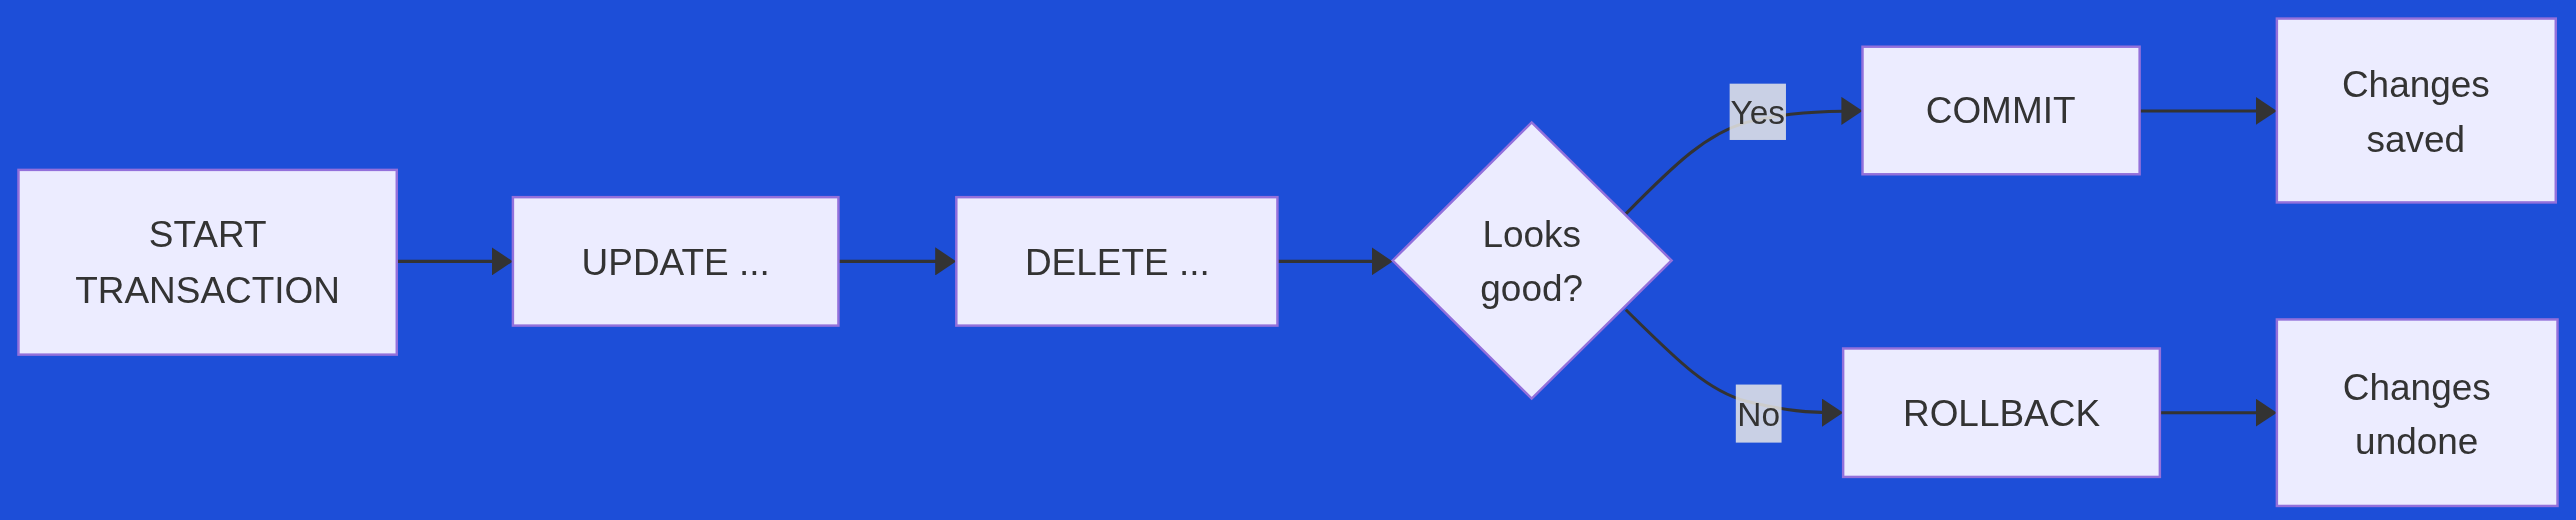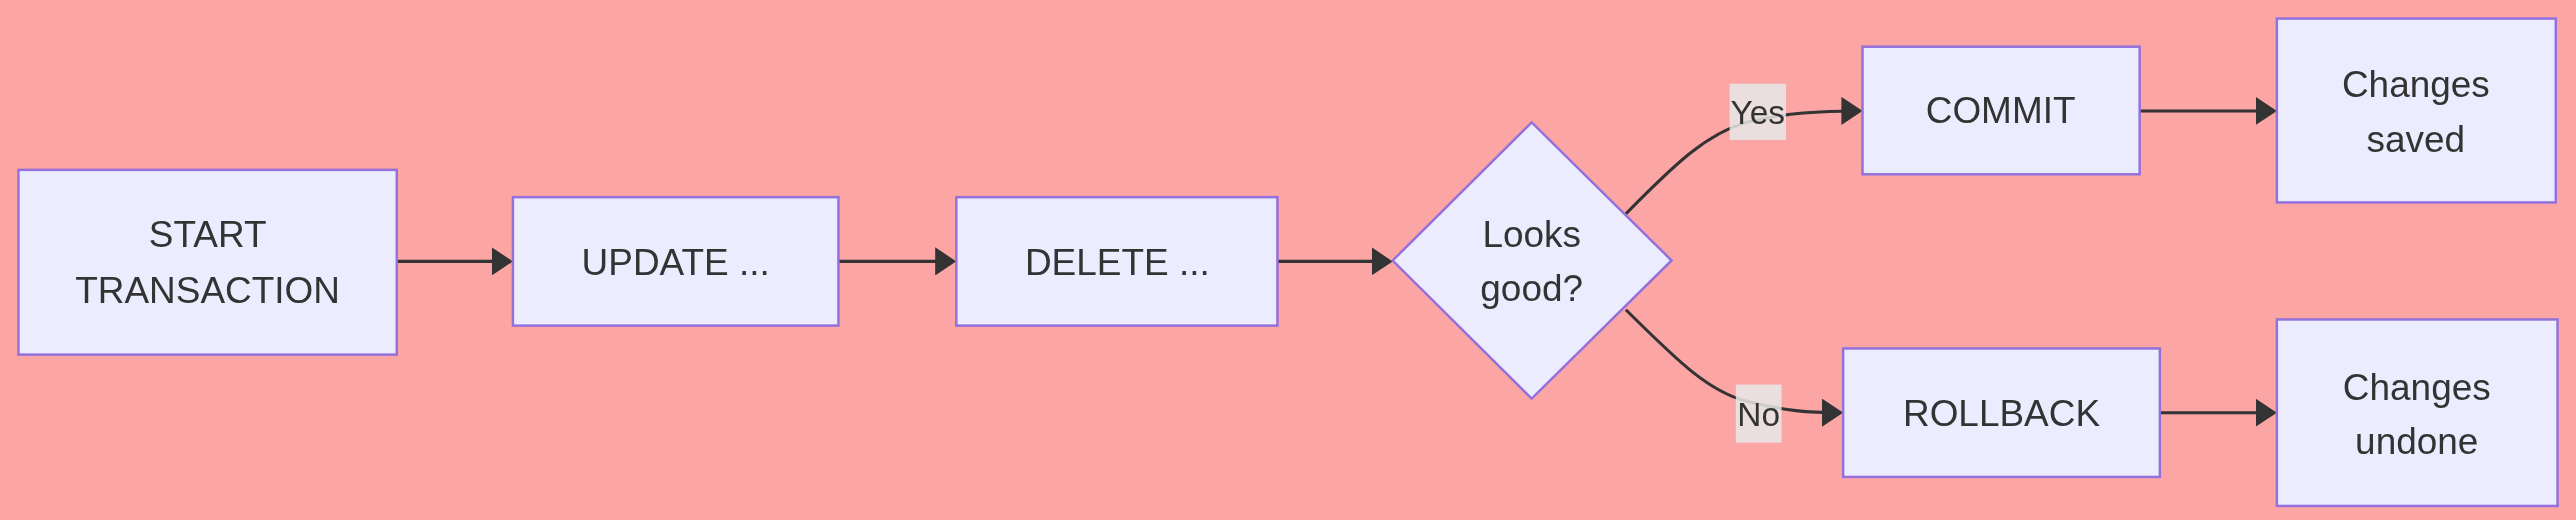--- a/index.html
+++ b/index.html
@@ -4,21 +4,21 @@
 <style>
   html, body {
     margin: 0;
     padding: 0;
     background: #ffffff;
     font-family: "Liberation Sans", sans-serif;
   }
   .diagram-wrap {
     width: 2576px;
     height: 521px;
-    background: #fca5a5;
+    background: #1d4ed8;
     overflow: hidden;
   }
   svg { display: block; }
   .node-shape {
     fill: #ECECFF;
     stroke: #9370DB;
     stroke-width: 2.8px;
   }
   .node-label {
     fill: #333333;

